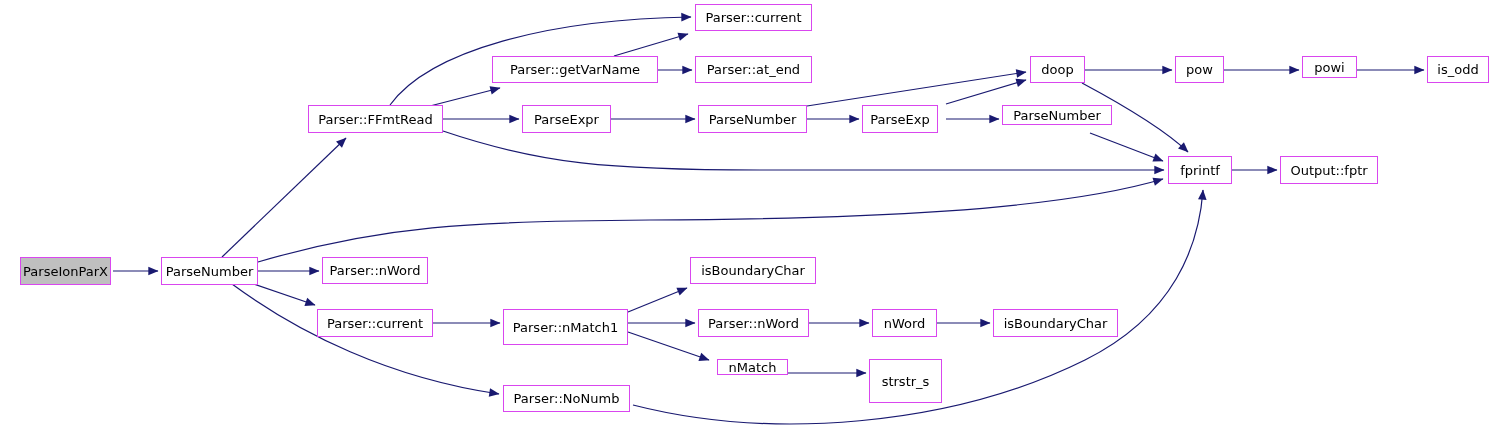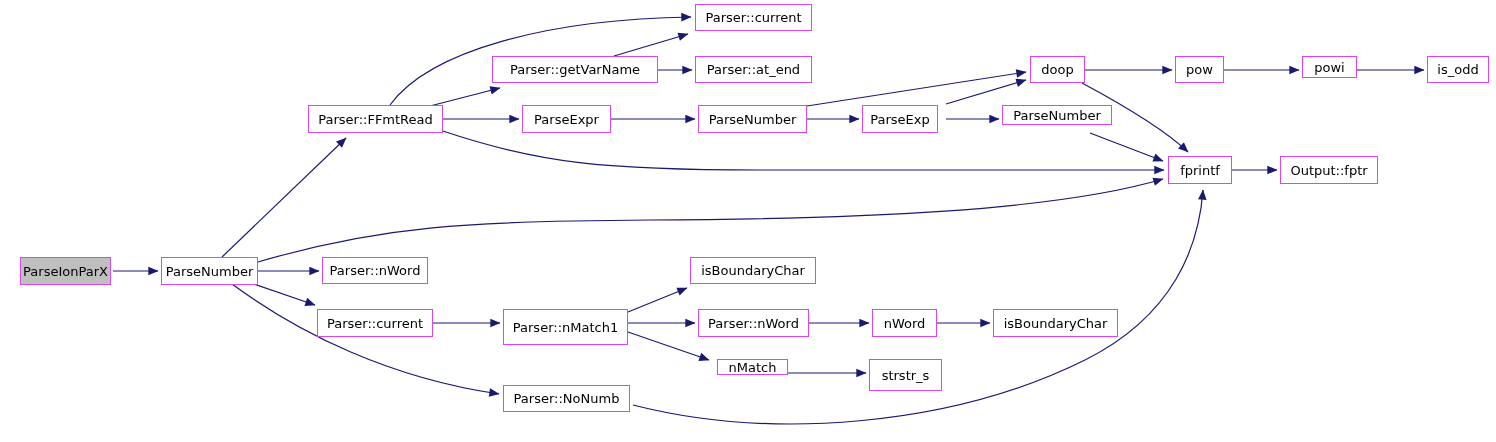--- a/index.html
+++ b/index.html
@@ -89,16 +89,16 @@
   <div class="node" style="left:1168px;top:156px;width:64px;height:28px">fprintf</div>
   <div class="node" style="left:1280px;top:156px;width:98px;height:28px">Output::fptr</div>
   <div class="node" style="left:322px;top:257px;width:106px;height:27px">Parser::nWord</div>
   <div class="node" style="left:317px;top:309px;width:116px;height:28px">Parser::current</div>
   <div class="node" style="left:503px;top:309px;width:125px;height:36px">Parser::nMatch1</div>
   <div class="node" style="left:690px;top:257px;width:126px;height:27px">isBoundaryChar</div>
   <div class="node" style="left:698px;top:309px;width:111px;height:28px">Parser::nWord</div>
   <div class="node" style="left:872px;top:309px;width:65px;height:28px">nWord</div>
   <div class="node" style="left:993px;top:309px;width:125px;height:28px">isBoundaryChar</div>
   <div class="node" style="left:717px;top:359px;width:71px;height:16px">nMatch</div>
-  <div class="node" style="left:869px;top:359px;width:73px;height:32px">strstr_s</div>
+  <div class="node" style="left:869px;top:359px;width:73px;height:44px">strstr_s</div>
   <div class="node" style="left:503px;top:385px;width:127px;height:27px">Parser::NoNumb</div>
 
 </div>
 
 </body></html>

